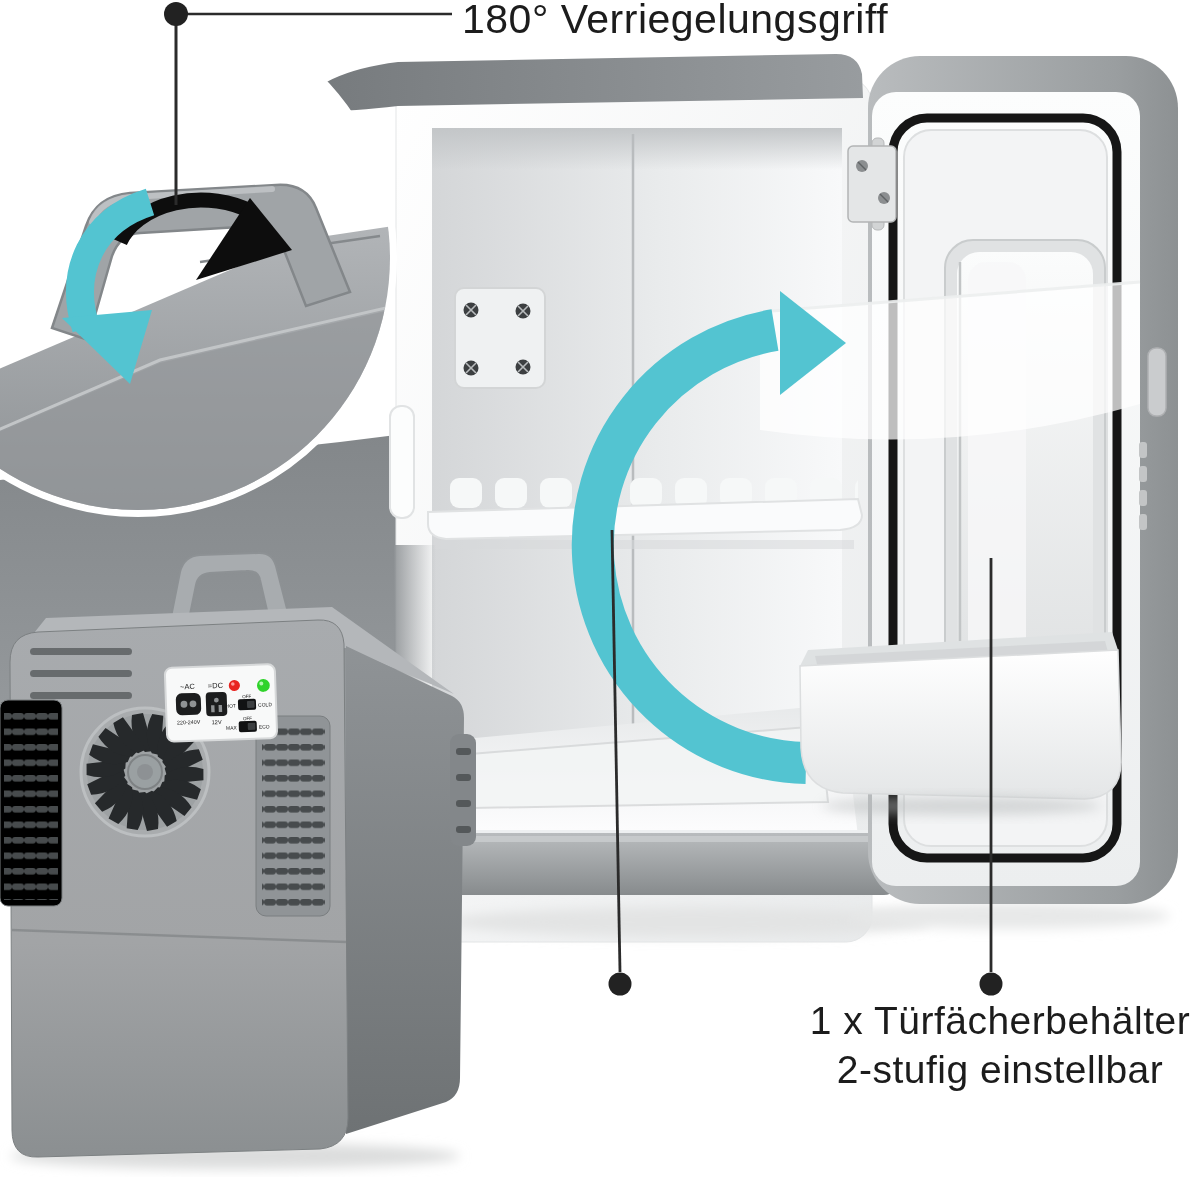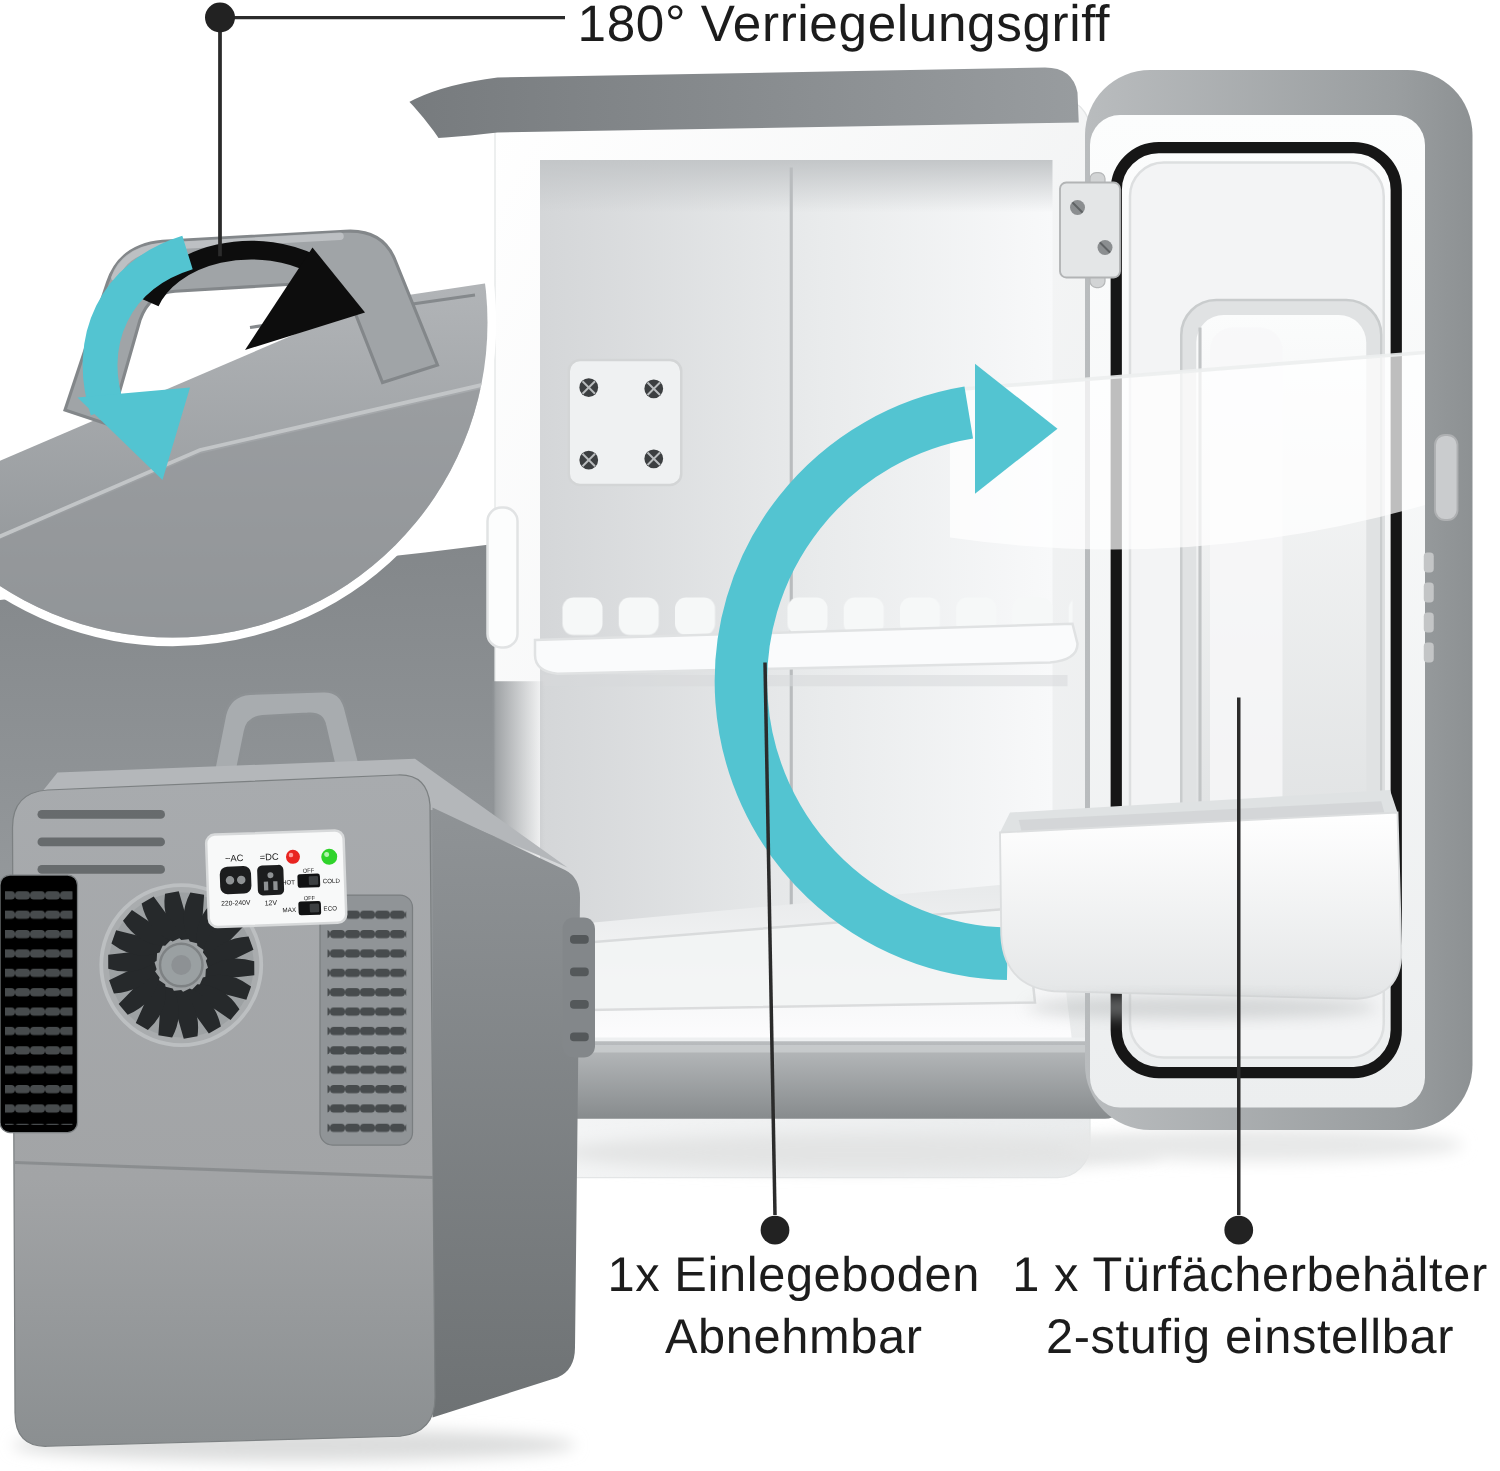--- a/index.html
+++ b/index.html
@@ -340,21 +340,17 @@
   <g fill="#222222">
     <circle cx="176" cy="14" r="12"></circle>
     <circle cx="620" cy="984" r="11.5"></circle>
     <circle cx="991" cy="984" r="11.5"></circle>
   </g>
 </svg>
 
 <div class="label label-top">
   <span class="ln">180° Verriegelungsgriff</span>
 </div>
-<div class="label label-bl">
-  <span class="ln">1x Einlegeboden</span>
-  <span class="ln">Abnehmbar</span>
-</div>
 <div class="label label-br">
   <span class="ln">1 x Türfächerbehälter</span>
   <span class="ln">2-stufig einstellbar</span>
 </div>
 </div>
 
 </body></html>

